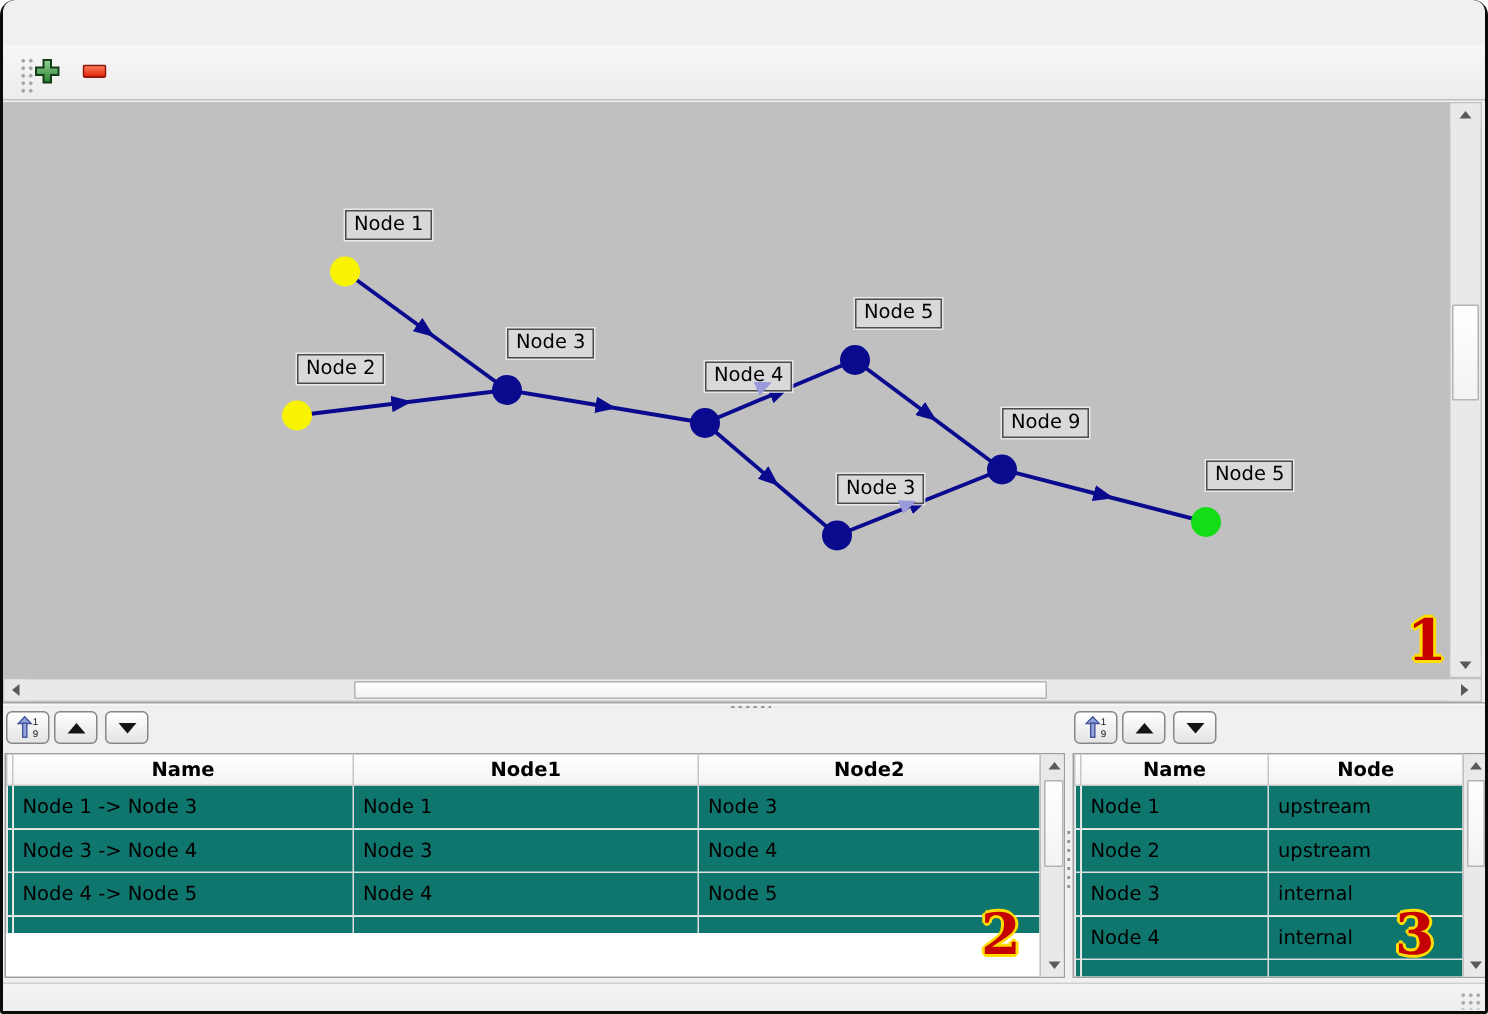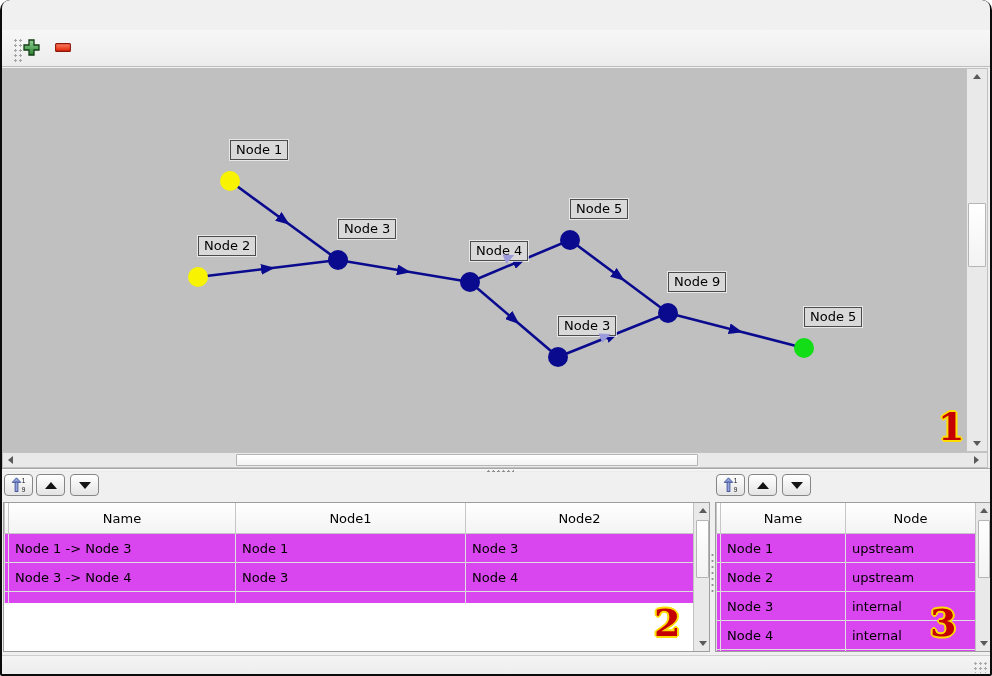--- a/index.html
+++ b/index.html
@@ -46,23 +46,23 @@
   
   .pbtn{position:absolute;top:474px;width:29px;height:22px;border:1px solid #868686;border-radius:4px;
         background:linear-gradient(#ffffff,#e4e4e4);display:flex;align-items:center;justify-content:center;padding:0;}
   .tri-up-black{width:0;height:0;border-left:6px solid transparent;border-right:6px solid transparent;border-bottom:7px solid #141414;}
   .tri-down-black{width:0;height:0;border-left:6px solid transparent;border-right:6px solid transparent;border-top:7px solid #141414;}
 
   
   .tablebox{position:absolute;border:1px solid #9e9e9e;background:#ffffff;overflow:hidden;box-sizing:border-box;}
   table.grid{border-collapse:collapse;table-layout:fixed;font-size:13px;color:#000;}
   table.grid th{background:linear-gradient(#ffffff,#f3f3f3);border:1px solid #c6c6c6;border-top:none;
-                font-weight:normal;height:30px;padding:0;text-align:center;}
+                font-weight:bold;height:20px;padding:0;text-align:center;}
   table.grid th.gutter, table.grid td.gutter{padding:0;}
-  table.grid td{border:1px solid #dedede;height:28px;padding:0 2px 0 6px;overflow:hidden;white-space:nowrap;background:#d946ef;}
+  table.grid td{border:1px solid #dedede;height:28px;padding:0 2px 0 6px;overflow:hidden;white-space:nowrap;background:#0f766e;}
   table.grid tr.filler td{height:11px;border-bottom:none;}
 
   
   .statusbar{position:absolute;left:0;top:655px;width:988px;height:19px;background:linear-gradient(#f4f4f4,#ededed);border-top:1px solid #cfcfcf;}
   .resize-grip{position:absolute;right:3px;bottom:2px;width:14px;height:12px;
         background-image:radial-gradient(circle,#a8a8a8 1px,transparent 1.2px);background-size:5px 5px;}
 
   
   .annot{position:absolute;z-index:9;font-family:"DejaVu Serif","Liberation Serif",serif;font-weight:bold;font-size:38px;line-height:38px;color:#c40000;
          text-shadow:2px 0 0 #ffdd00,-2px 0 0 #ffdd00,0 2px 0 #ffdd00,0 -2px 0 #ffdd00,
@@ -213,20 +213,26 @@
               <td>Node 1 -&gt; Node 3</td>
               <td>Node 1</td>
               <td>Node 3</td>
             </tr>
             <tr>
               <td class="gutter"></td>
               <td>Node 3 -&gt; Node 4</td>
               <td>Node 3</td>
               <td>Node 4</td>
             </tr>
+            <tr>
+              <td class="gutter"></td>
+              <td>Node 4 -&gt; Node 5</td>
+              <td>Node 4</td>
+              <td>Node 5</td>
+            </tr>
             <tr class="filler">
               <td class="gutter"></td>
               <td></td>
               <td></td>
               <td></td>
             </tr>
           </tbody>
       </table>
       <div class="sb" style="left:689px;top:0;width:16px;height:148px;border:none;border-left:1px solid #c2c2c2;">
         <div class="sb-btn" style="left:1px;top:0;width:15px;height:15px;">

